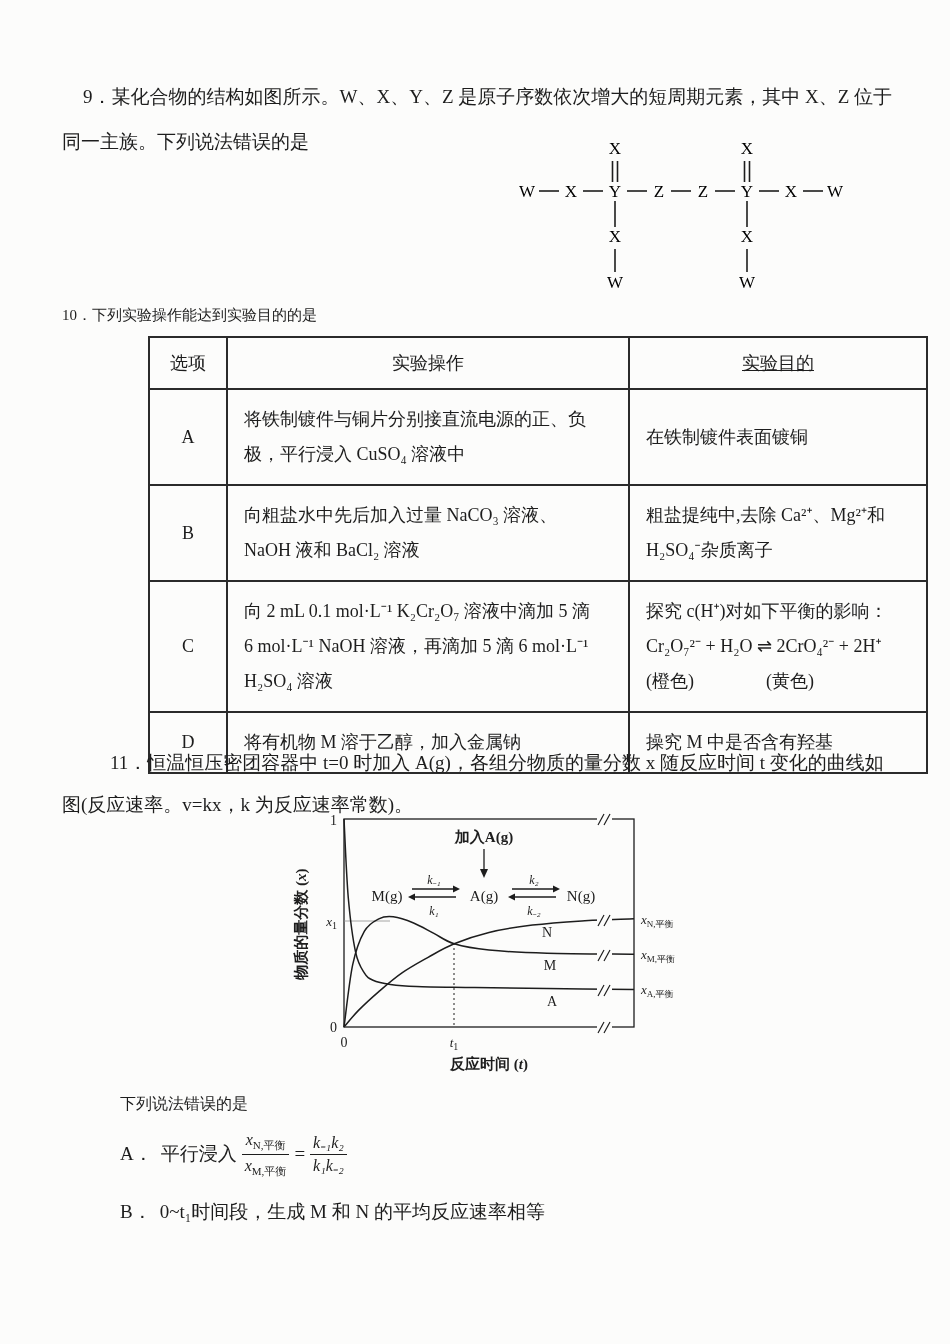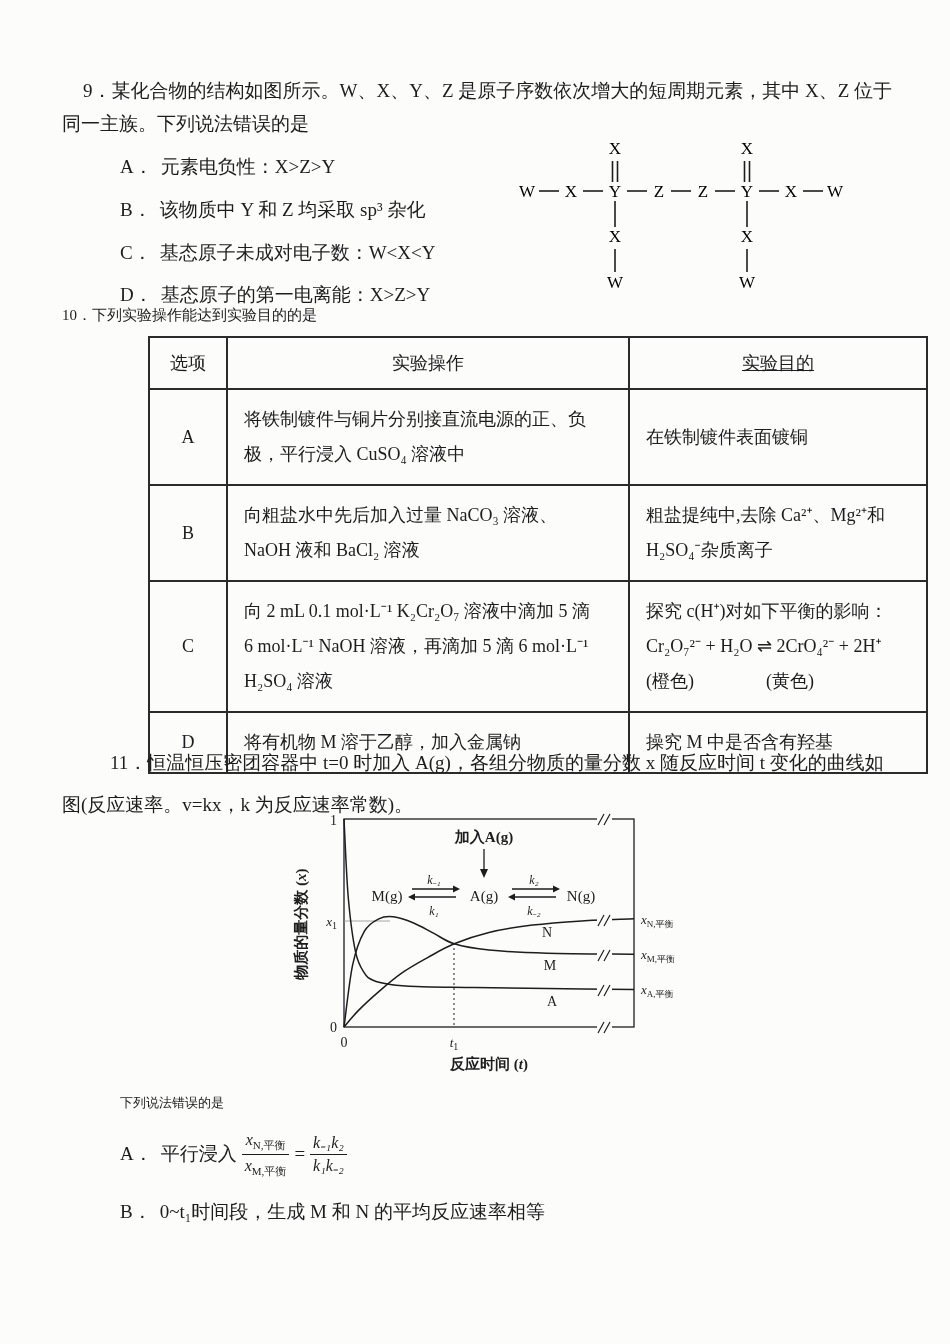--- a/index.html
+++ b/index.html
@@ -1,37 +1,37 @@
 <!DOCTYPE html>
 <html><head>
 <meta charset="utf-8">
 <style>
   html,body{margin:0;padding:0;background:#e8e8e8;}
   .page{position:relative;width:950px;height:1344px;background:#fcfcfb;
         font-family:"Liberation Serif",serif;color:#1d1d1d;overflow:hidden;}
   .abs{position:absolute;}
-  .stem{font-size:19px;line-height:33px;}
+  .stem{font-size:19px;line-height:45px;}
   #q9-stem{left:62px;top:74px;width:834px;text-indent:21px;}
   #q9-opts{left:120px;top:146px;}
   .opt-line{font-size:19px;line-height:42.8px;white-space:nowrap;}
   .opt-label{margin-right:8px;}
   #struct{left:512px;top:130px;}
   #q10-head{left:62px;top:306px;font-size:15px;}
   #q10-table{left:148px;top:336px;}
   .qtable{border-collapse:collapse;font-size:18px;}
   .qtable th,.qtable td{border:2px solid #2b2b2b;vertical-align:middle;}
   .qtable th{font-weight:normal;padding:13px 6px;}
   .col-opt{width:64px;text-align:center;border-radius:10px;}
   .col-op{width:388px;}
   .col-pur{width:284px;text-decoration:underline;}
   .cell-text{white-space:pre-wrap;line-height:35px;padding:11px 15px;}
   .cell-opt{text-align:center;font-size:18px;}
   #q11-stem{left:62px;top:742px;width:838px;text-indent:48px;line-height:42px;}
   #chart{left:284px;top:804px;}
-  #q11-follow{left:120px;top:1094px;font-size:13px;}
+  #q11-follow{left:120px;top:1094px;font-size:16px;}
   #q11-opts{left:120px;top:1122px;width:780px;}
   .opt-row{font-size:19px;line-height:40px;white-space:nowrap;}
   #optA{display:flex;align-items:center;height:64px;}
   #optB{margin-top:6px;}
   .frac{display:inline-flex;flex-direction:column;vertical-align:middle;
         text-align:center;font-size:16px;line-height:1.2;margin:0 5px;}
   .frac .fnum{border-bottom:1.4px solid #1d1d1d;padding:0 3px 1px;}
   .frac .fden{padding:1px 3px 0;}
   sub{font-size:11px;}
   i{font-style:italic;}
@@ -48,26 +48,20 @@
   .harpoon{stroke:#1d1d1d;stroke-width:1.3;}
   .ah{fill:#1d1d1d;}
 </style>
 </head>
 <body>
 
 <div class="page">
 
   <div class="abs stem" id="q9-stem"><span>9．</span><span>某化合物的结构如图所示。W、X、Y、Z 是原子序数依次增大的短周期元素，其中 X、Z 位于同一主族。下列说法错误的是</span></div>
 
-  <div class="abs" id="q9-opts">
-    <div class="opt-line"><span class="opt-label">A．</span><span>元素电负性：X&gt;Z&gt;Y</span></div>
-    <div class="opt-line"><span class="opt-label">B．</span><span>该物质中 Y 和 Z 均采取 sp³ 杂化</span></div>
-    <div class="opt-line"><span class="opt-label">C．</span><span>基态原子未成对电子数：W&lt;X&lt;Y</span></div>
-    <div class="opt-line"><span class="opt-label">D．</span><span>基态原子的第一电离能：X&gt;Z&gt;Y</span></div>
-  </div>
 
   <div class="abs" id="struct">
     <svg width="390" height="168" viewBox="0 0 390 168">
       <g id="struct-g">
           <text x="15" y="67" class="atom">W</text>
           <line x1="27" y1="61" x2="47" y2="61" class="bond"></line>
           <text x="59" y="67" class="atom">X</text>
           <line x1="71" y1="61" x2="91" y2="61" class="bond"></line>
           <text x="103" y="67" class="atom">Y</text>
           <line x1="115" y1="61" x2="135" y2="61" class="bond"></line>

